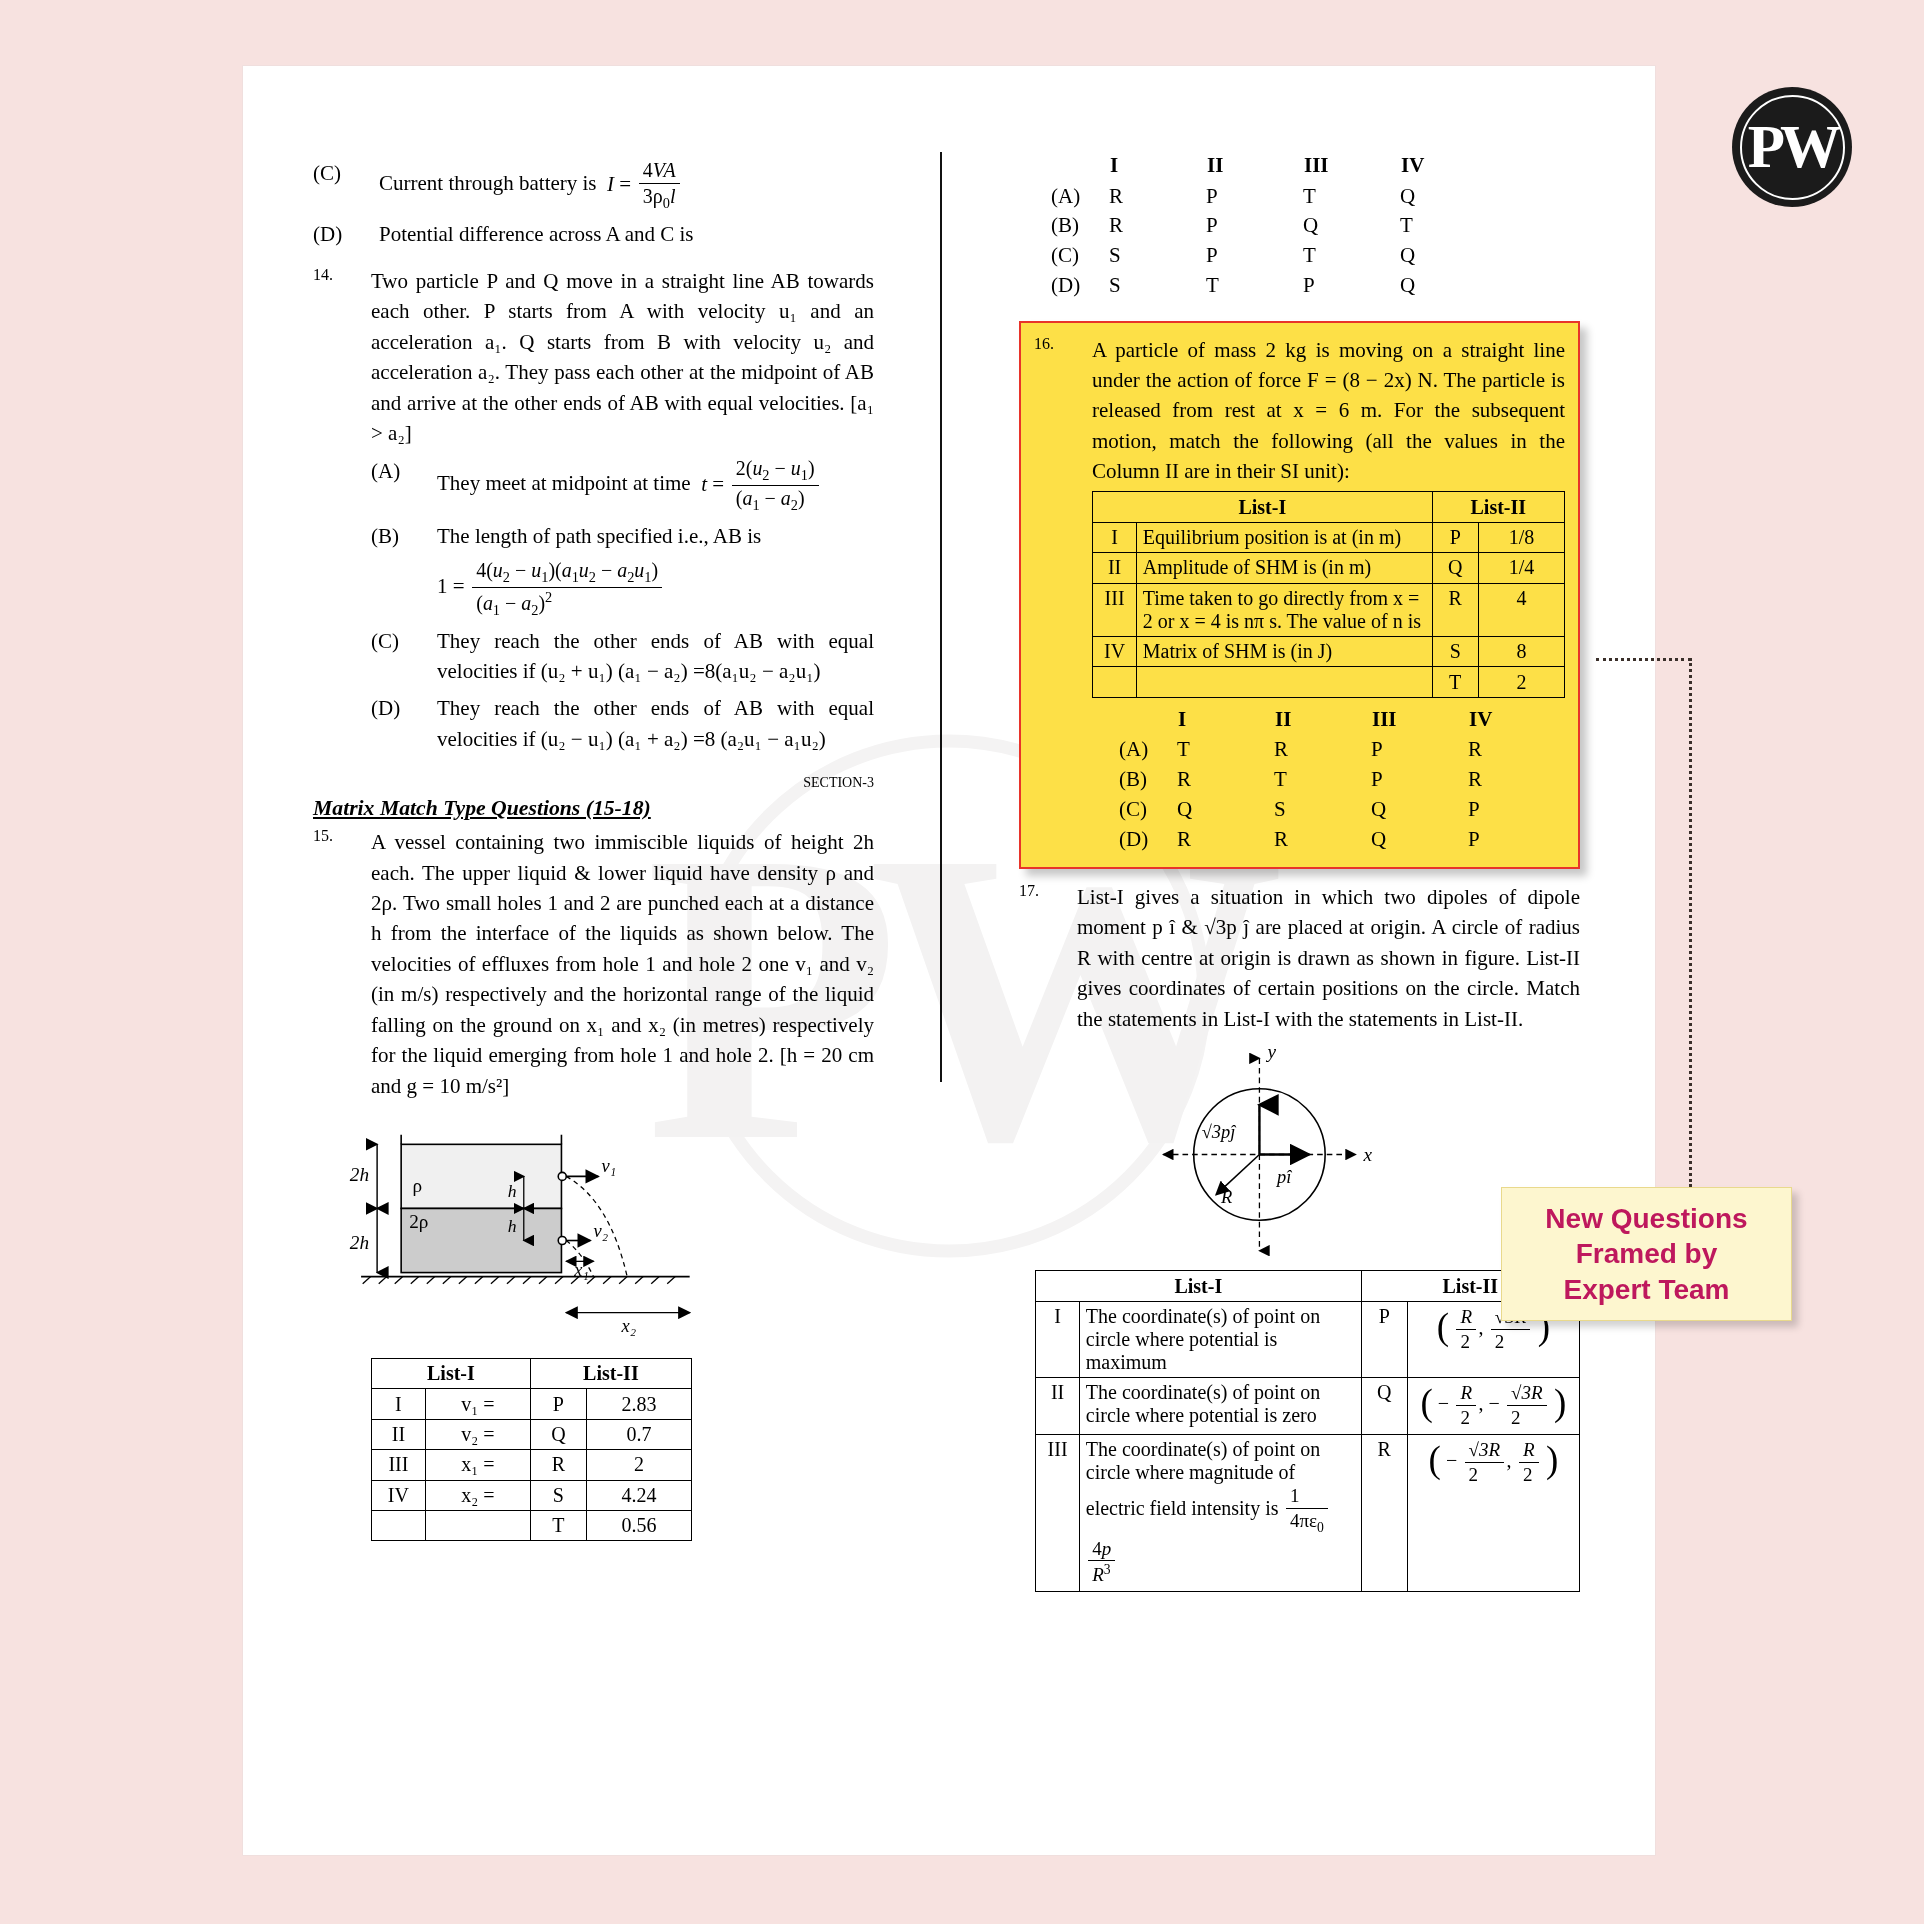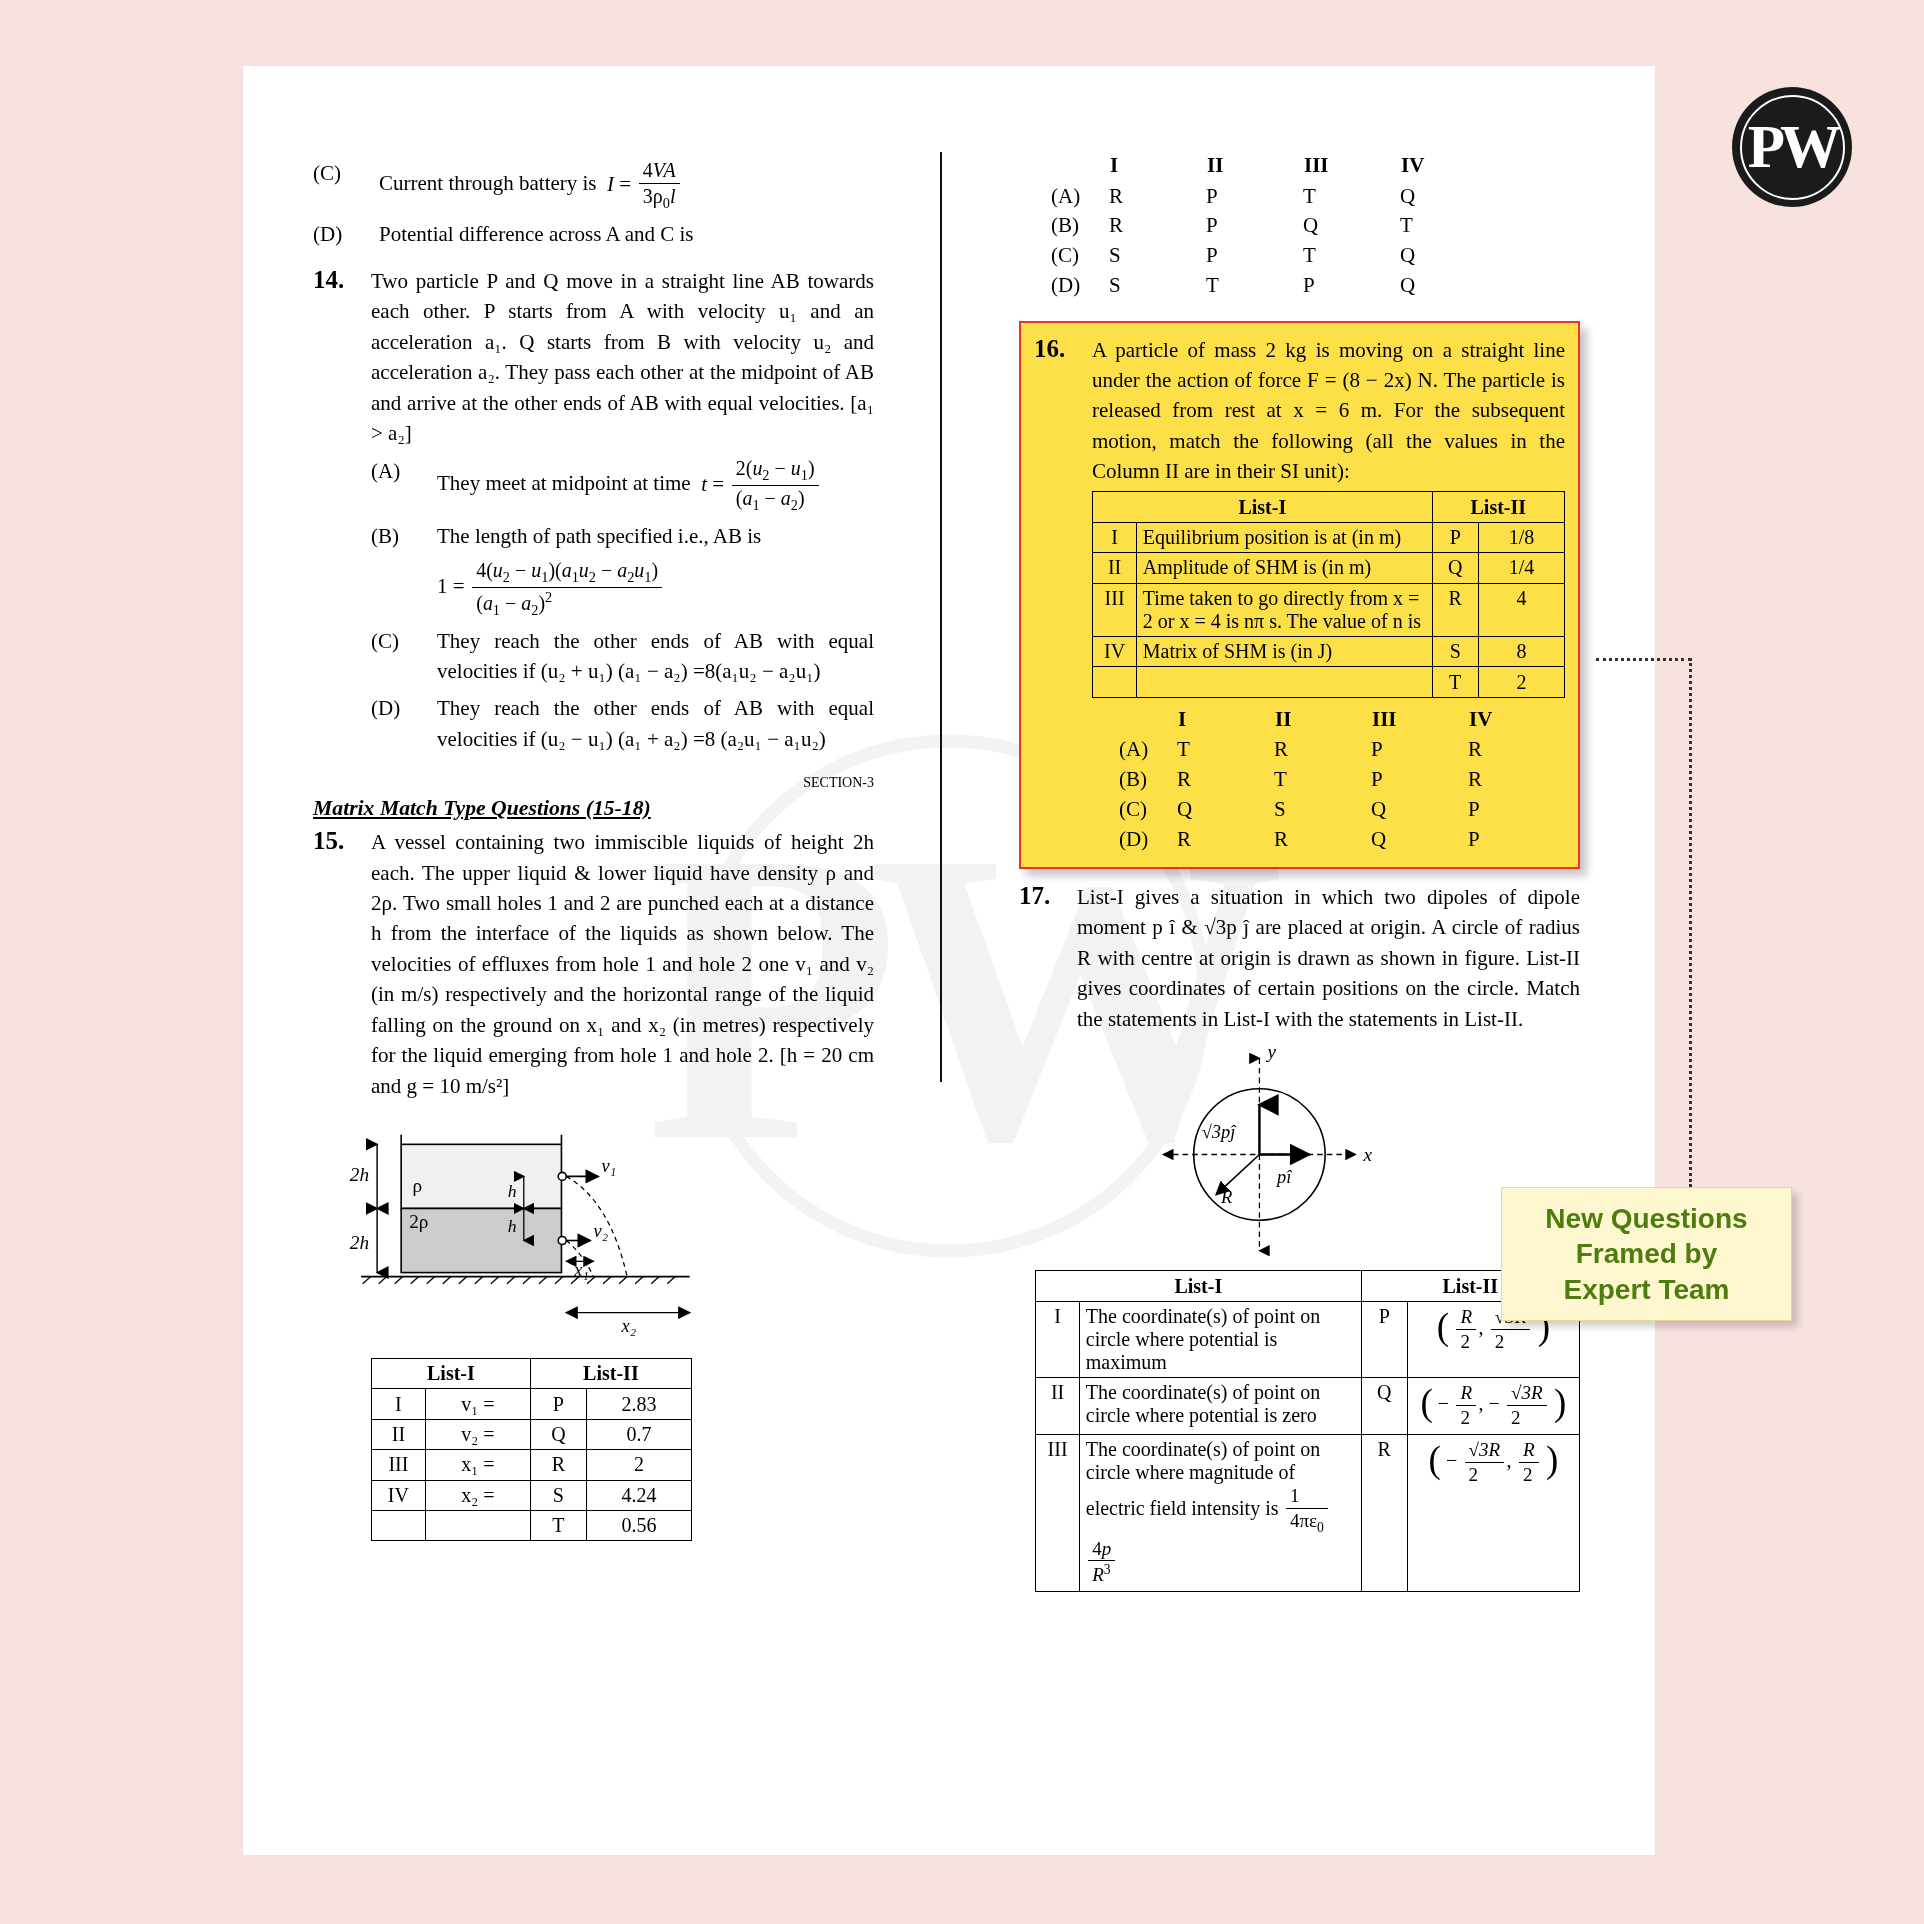--- a/index.html
+++ b/index.html
@@ -60,21 +60,21 @@
   .col{position:absolute;top:152px;}
   .colL{left:313px;width:561px;}
   .colR{left:1019px;width:561px;}
   .divider{
     position:absolute;left:940px;top:152px;width:1.6px;height:930px;
     background:#111;
   }
   .q{position:relative;margin-bottom:13px;}
   .qnum{
     position:absolute;left:0;top:0;width:45px;
-    font-weight:bold;font-size:25px;
+    font-weight:normal;font-size:16px;
   }
   .qbody{margin-left:58px;font-size:21px;line-height:1.45;text-align:justify;}
   .opt{display:flex;margin:6.4px 0 0 0;font-size:21px;line-height:1.45;}
   .optlbl{width:42px;flex:0 0 42px;}
   .opttxt{flex:1;text-align:justify;margin-left:24px;}
   i{font-style:italic;}
   .frac{display:inline-block;vertical-align:middle;text-align:left;font-size:0.95em;margin:0 2.4px;}
   .frac .num{display:block;padding:0 4px;border-bottom:1.2px solid #000;line-height:1.25;}
   .frac .den{display:block;padding:0 4px;line-height:1.3;}
   sub{font-size:0.72em;}
@@ -104,21 +104,21 @@
     background:#fde047;
     position:relative;
   }
   
   .callout{
     position:absolute;left:1501px;top:1187px;width:273px;
     background:#fdf6cf;border:0.8px solid #e9d98c;
     box-shadow:5.6px 5.6px 7.2px rgba(0,0,0,.18);
     padding:13px 8px;
     text-align:center;
-    color:#4d7c0f;font-weight:bold;font-size:28px;line-height:1.26;
+    color:#be185d;font-weight:bold;font-size:28px;line-height:1.26;
     font-family:"Liberation Sans",sans-serif;
     z-index:6;
   }
   .dotline{
     position:absolute;border-top:3.2px dotted #3a2f2a;
     z-index:4;
   }
   .dotline-v{position:absolute;border-left:3.2px dotted #3a2f2a;z-index:4;}
   .pageno{
     position:absolute;left:0;right:0;bottom:37px;text-align:center;

